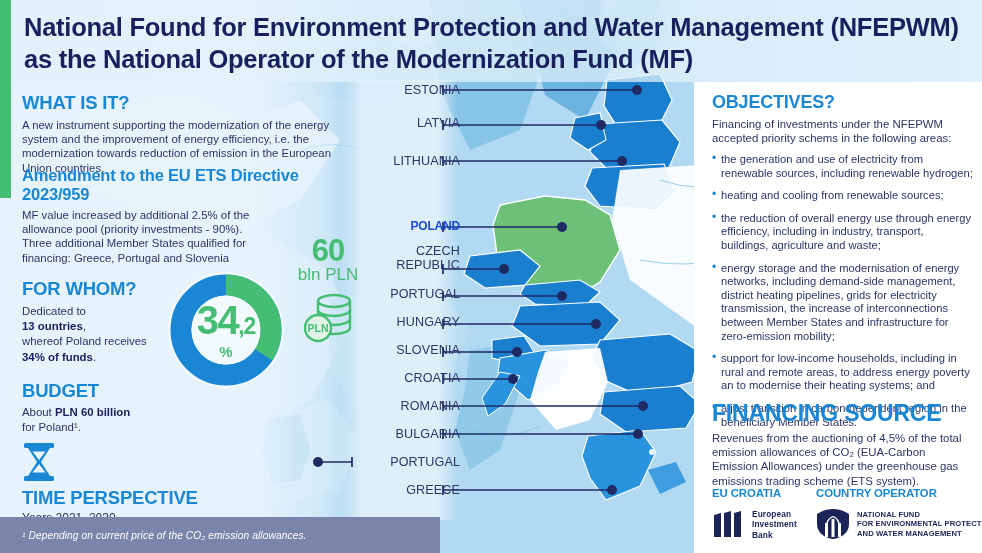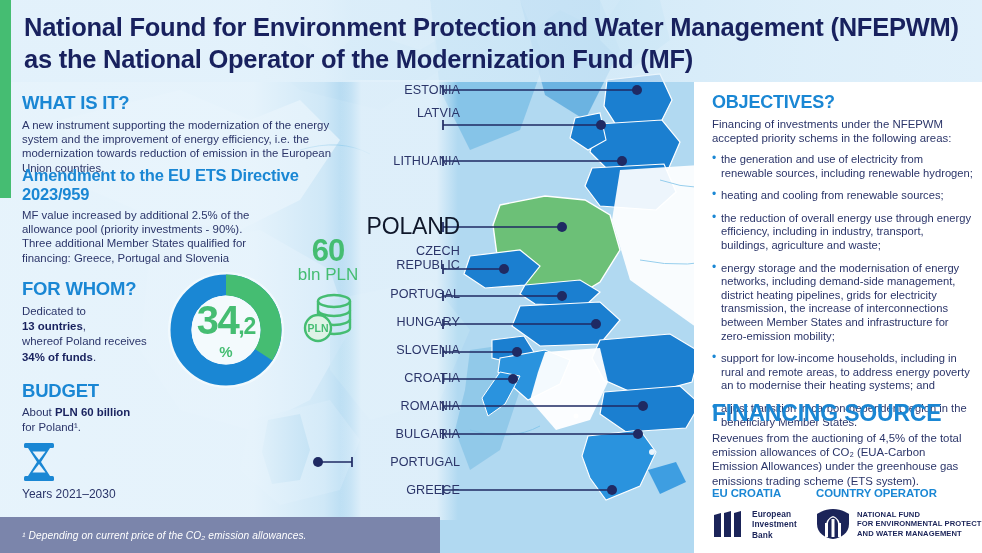--- a/index.html
+++ b/index.html
@@ -121,21 +121,21 @@
   #coins { margin: 4px auto 0; width: 62px; height: 56px; }
 
   
   #labels { position: absolute; left: 330px; top: 0; width: 130px; height: 553px; }
   .clabel {
     position: absolute; right: 0; width: 128px;
     text-align: right;
     color: #2b3569; font-size: 12.6px; line-height: 14px;
     letter-spacing: .1px;
   }
-  .clabel.poland { color: #0f172a; font-size: 23px; font-weight: normal; line-height: 18px; letter-spacing: -.2px; }
+  .clabel.poland { color: #1d4ed8; font-size: 12px; font-weight: bold; line-height: 18px; letter-spacing: -.2px; }
   .clabel.two-line { line-height: 14px; }
 
   
   #connectors { position: absolute; left: 0; top: 0; width: 982px; height: 553px; pointer-events: none; }
 
   
   #objectives { position: absolute; left: 712px; top: 92px; width: 262px; }
   #objectives .hd { font-size: 18px; }
   #objectives .intro { margin-top: 4px; line-height: 14px; }
   #objectives ul { list-style: none; margin-top: 8px; }
@@ -325,20 +325,21 @@
   </div>
 
   <div id="time-perspective">
     <svg width="34" height="38" viewBox="0 0 34 38">
       <rect x="2" y="0" width="30" height="5" rx="1.5" fill="#1a87d4"></rect>
       <rect x="2" y="33" width="30" height="5" rx="1.5" fill="#1a87d4"></rect>
       <path d="M6,5 L28,5 L19,19 L28,33 L6,33 L15,19 Z" fill="#1a87d4"></path>
       <path d="M10.5,8.5 L23.5,8.5 L17,17 Z" fill="#e9f3fb"></path>
       <path d="M17,21 L23.5,29.5 L10.5,29.5 Z" fill="#e9f3fb"></path>
     </svg>
+    <div class="h-blue hd">TIME PERSPECTIVE</div>
     <p class="body-txt">Years 2021–2030</p>
   </div>
 
   <div id="donut-wrap">
     <svg width="116" height="116" viewBox="0 0 116 116">
       <circle cx="58" cy="58" r="58" fill="#f2f9fd" opacity="0.9"></circle>
       <circle cx="58" cy="58" r="45" fill="none" stroke="#1a87d4" stroke-width="21"></circle>
       <circle cx="58" cy="58" r="45" fill="none" stroke="#45bd72" stroke-width="21" stroke-dasharray="96.7 186.0" stroke-dashoffset="0" transform="rotate(-90 58 58)"></circle>
       <circle cx="58" cy="58" r="34.5" fill="#f3fafd"></circle>
     </svg>
@@ -358,21 +359,21 @@
         <path d="M21,22 A16,6 0 0 0 53,22"></path>
         <path d="M21,31 A16,6 0 0 0 53,31"></path>
         <circle cx="21" cy="40" r="13" fill="#dff3e6"></circle>
       </g>
       <text x="21" y="44" text-anchor="middle" fill="#45bd72" font-family="Liberation Sans, sans-serif" font-size="10.5" font-weight="bold">PLN</text>
     </svg>
   </div>
 
   <div id="labels">
     <div class="clabel" style="top:83px">ESTONIA</div>
-    <div class="clabel" style="top:106px">LATVIA</div>
+    <div class="clabel" style="top:116px">LATVIA</div>
     <div class="clabel" style="top:154px">LITHUANIA</div>
     <div class="clabel poland" style="top:217px">POLAND</div>
     <div class="clabel two-line" style="top:244px">CZECH<br>REPUBLIC</div>
     <div class="clabel" style="top:287px">PORTUGAL</div>
     <div class="clabel" style="top:315px">HUNGARY</div>
     <div class="clabel" style="top:343px">SLOVENIA</div>
     <div class="clabel" style="top:371px">CROATIA</div>
     <div class="clabel" style="top:399px">ROMANIA</div>
     <div class="clabel" style="top:427px">BULGARIA</div>
     <div class="clabel" style="top:455px">PORTUGAL</div>

